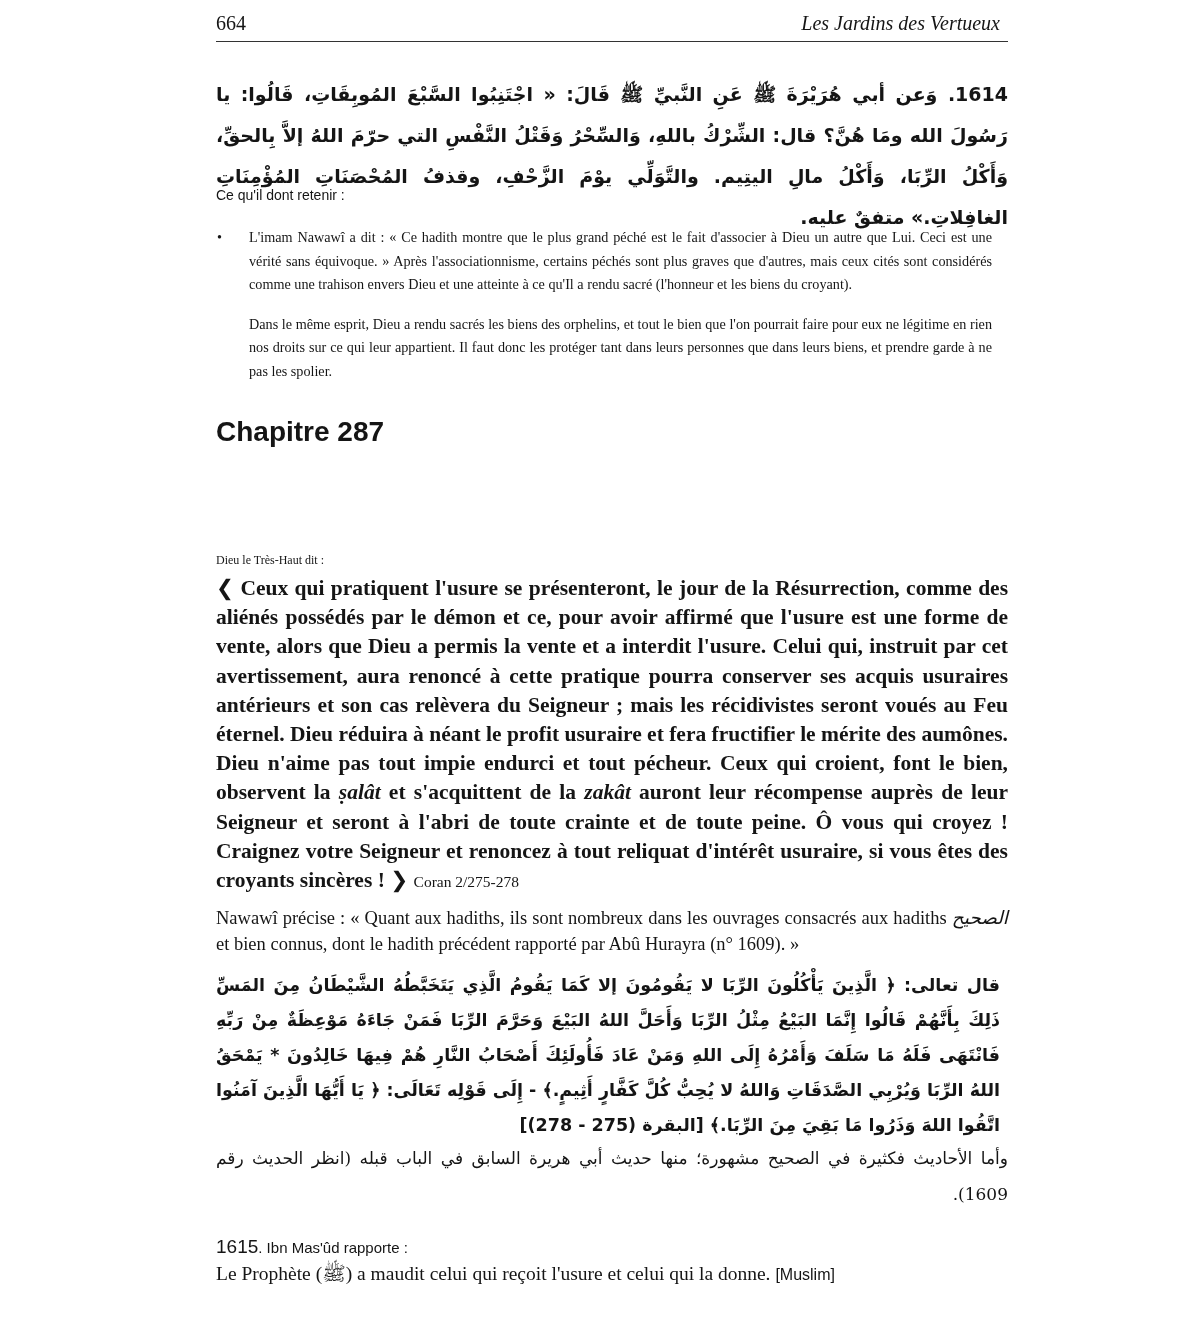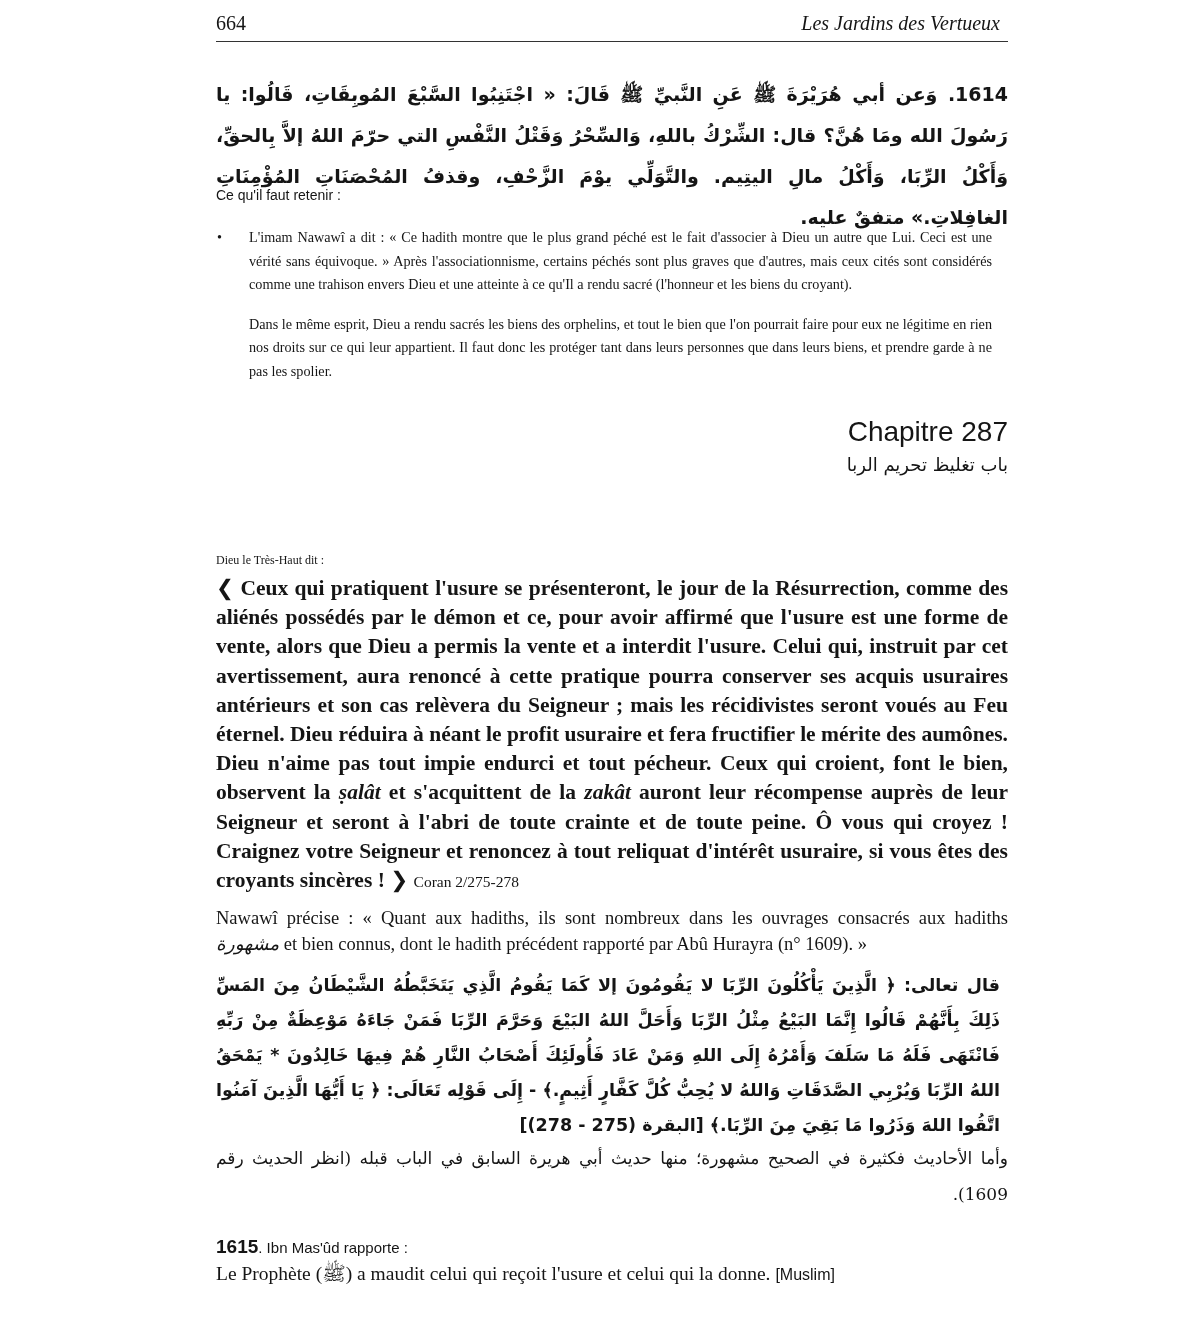--- a/index.html
+++ b/index.html
@@ -12,71 +12,70 @@
 
   .arabic { direction: rtl; text-align: justify; text-align-last: right; font-family: "DejaVu Sans", sans-serif; font-weight: bold; }
   .hadith-1614 { position: absolute; left: 0; right: 0; top: 74px; font-size: 19px; line-height: 41px; }
 
   .retain-label { position: absolute; left: 0; top: 187px; font-family: "Liberation Sans", sans-serif; font-size: 14px; }
   .retain-list { position: absolute; left: 0; right: 0; top: 210px; margin: 0; padding: 0; list-style: none; font-size: 14.2px; line-height: 23.5px; text-align: justify; }
   .retain-list li { position: relative; padding-left: 17px; }
   .retain-list li .bullet { position: absolute; left: 1px; top: 0; }
   .retain-list p { margin: 16px; }
 
-  .chapter { position: absolute; left: 0; right: 0; top: 414px; text-align: right; font-family: "Liberation Sans", sans-serif; font-weight: normal; }
+  .chapter { position: absolute; left: 0; right: 0; top: 414px; text-align: left; font-family: "Liberation Sans", sans-serif; font-weight: bold; }
   .chapter .num { font-size: 28px; line-height: 36px; }
   .chapter .sub { font-size: 22px; line-height: 30px; }
   .chapter .ar { font-family: "DejaVu Sans", sans-serif; font-size: 18px; line-height: 30px; direction: rtl; }
 
   .dieu-dit { position: absolute; left: 0; top: 553px; font-size: 12px; }
   .verse { position: absolute; left: 0; right: 0; top: 574px; font-size: 21.5px; line-height: 29.2px; font-weight: bold; text-align: justify; }
   .verse .ref { font-weight: normal; font-size: 15.5px; }
   .verse .bracket { font-weight: normal; }
 
   .nawawi { position: absolute; left: 0; right: 0; top: 905px; font-size: 18.5px; line-height: 26px; text-align: justify; }
 
   .arabic-verse { position: absolute; left: 0; right: 8px; top: 968px; font-size: 17.5px; line-height: 35px; }
   .arabic-note { position: absolute; left: 0; right: 0; top: 1140px; font-size: 17px; line-height: 36px; font-weight: normal; font-family: "DejaVu Serif", serif; }
 
   .h1615 { position: absolute; left: 0; top: 1236px; font-family: "Liberation Sans", sans-serif; font-size: 15px; }
-  .h1615 .num { font-weight: bold; font-size: 19px; }
+  .h1615 .num { font-weight: normal; font-size: 19px; }
   .h1615-text { position: absolute; left: 0; right: 0; top: 1262px; font-size: 19.5px; }
   .h1615-text .src { font-family: "Liberation Sans", sans-serif; font-size: 16px; }
 </style>
 </head>
 <body>
 
 <div class="page">
 
   <div class="running-head">
     <span class="pno">664</span>
     <span class="title">Les Jardins des Vertueux</span>
   </div>
   <div class="rule"></div>
 
   <div class="arabic hadith-1614">1614. وَعن أبي هُرَيْرَةَ ﷺ عَنِ النَّبيِّ ﷺ قَالَ: « اجْتَنِبُوا السَّبْعَ المُوبِقَاتِ، قَالُوا: يا رَسُولَ الله ومَا هُنَّ؟ قال: الشِّرْكُ باللهِ، وَالسِّحْرُ وَقَتْلُ النَّفْسِ التي حرّمَ اللهُ إلاَّ بِالحقِّ، وَأَكْلُ الرِّبَا، وَأَكْلُ مالِ اليتِيم. والتَّوَلِّي يوْمَ الزَّحْفِ، وقذفُ المُحْصَنَاتِ المُؤْمِنَاتِ الغافِلاتِ.» متفقٌ عليه.</div>
 
-  <div class="retain-label">Ce qu'il faut retenir :</div>
+  <div class="retain-label">Ce qu'il dont retenir :</div>
   <ul class="retain-list">
     <li>
       <span class="bullet">•</span>
       <p>L'imam Nawawî a dit : « Ce hadith montre que le plus grand péché est le fait d'associer à Dieu un autre que Lui. Ceci est une vérité sans équivoque. » Après l'associationnisme, certains péchés sont plus graves que d'autres, mais ceux cités sont considérés comme une trahison envers Dieu et une atteinte à ce qu'Il a rendu sacré (l'honneur et les biens du croyant).</p>
       <p>Dans le même esprit, Dieu a rendu sacrés les biens des orphelins, et tout le bien que l'on pourrait faire pour eux ne légitime en rien nos droits sur ce qui leur appartient. Il faut donc les protéger tant dans leurs personnes que dans leurs biens, et prendre garde à ne pas les spolier.</p>
     </li>
   </ul>
 
   <div class="chapter">
     <div class="num">Chapitre 287</div>
-    <div class="ar">باب تغليظ تحريم الربا</div>
   </div>
 
   <div class="dieu-dit">Dieu le Très-Haut dit :</div>
   <div class="verse"><span class="bracket">❮</span> <span>Ceux qui pratiquent l'usure se présenteront, le jour de la Résurrection, comme des aliénés possédés par le démon et ce, pour avoir affirmé que l'usure est une forme de vente, alors que Dieu a permis la vente et a interdit l'usure. Celui qui, instruit par cet avertissement, aura renoncé à cette pratique pourra conserver ses acquis usuraires antérieurs et son cas relèvera du Seigneur ; mais les récidivistes seront voués au Feu éternel. Dieu réduira à néant le profit usuraire et fera fructifier le mérite des aumônes. Dieu n'aime pas tout impie endurci et tout pécheur. Ceux qui croient, font le bien, observent la </span><i>ṣalât</i><span> et s'acquittent de la </span><i>zakât</i><span> auront leur récompense auprès de leur Seigneur et seront à l'abri de toute crainte et de toute peine. Ô vous qui croyez ! Craignez votre Seigneur et renoncez à tout reliquat d'intérêt usuraire, si vous êtes des croyants sincères ! </span><span class="bracket">❯</span> <span class="ref">Coran 2/275-278</span></div>
 
-  <div class="nawawi"><span>Nawawî précise : « Quant aux hadiths, ils sont nombreux dans les ouvrages consacrés aux hadiths </span><i>مشهورة</i><span> et bien connus, dont le hadith précédent rapporté par Abû Hurayra (n° 1609). »</span></div>
+  <div class="nawawi"><span>Nawawî précise : « Quant aux hadiths, ils sont nombreux dans les ouvrages consacrés aux hadiths </span><i>الصحيح</i><span> et bien connus, dont le hadith précédent rapporté par Abû Hurayra (n° 1609). »</span></div>
 
   <div class="arabic arabic-verse">قال تعالى: ﴿ الَّذِينَ يَأْكُلُونَ الرِّبَا لا يَقُومُونَ إلا كَمَا يَقُومُ الَّذِي يَتَخَبَّطُهُ الشَّيْطَانُ مِنَ المَسِّ ذَلِكَ بِأَنَّهُمْ قَالُوا إِنَّمَا البَيْعُ مِثْلُ الرِّبَا وَأَحَلَّ اللهُ البَيْعَ وَحَرَّمَ الرِّبَا فَمَنْ جَاءَهُ مَوْعِظَةٌ مِنْ رَبِّهِ فَانْتَهَى فَلَهُ مَا سَلَفَ وَأَمْرُهُ إِلَى اللهِ وَمَنْ عَادَ فَأُولَئِكَ أَصْحَابُ النَّارِ هُمْ فِيهَا خَالِدُونَ * يَمْحَقُ اللهُ الرِّبَا وَيُرْبِي الصَّدَقَاتِ وَاللهُ لا يُحِبُّ كُلَّ كَفَّارٍ أَثِيمٍ.﴾ - إِلَى قَوْلِه تَعَالَى: ﴿ يَا أَيُّهَا الَّذِينَ آمَنُوا اتَّقُوا اللهَ وَذَرُوا مَا بَقِيَ مِنَ الرِّبَا.﴾ [البقرة (275 - 278)]</div>
   <div class="arabic arabic-note">وأما الأحاديث فكثيرة في الصحيح مشهورة؛ منها حديث أبي هريرة السابق في الباب قبله (انظر الحديث رقم 1609).</div>
 
   <div class="h1615"><span class="num">1615</span><span>. Ibn Mas'ûd rapporte :</span></div>
   <div class="h1615-text"><span>Le Prophète (ﷺ) a maudit celui qui reçoit l'usure et celui qui la donne. </span><span class="src">[Muslim]</span></div>
 
 </div>
 
 </body></html>

